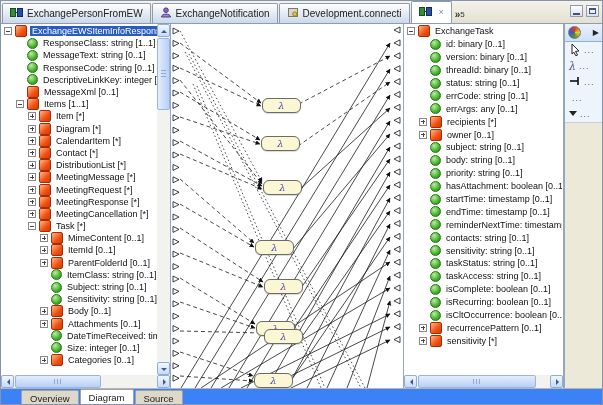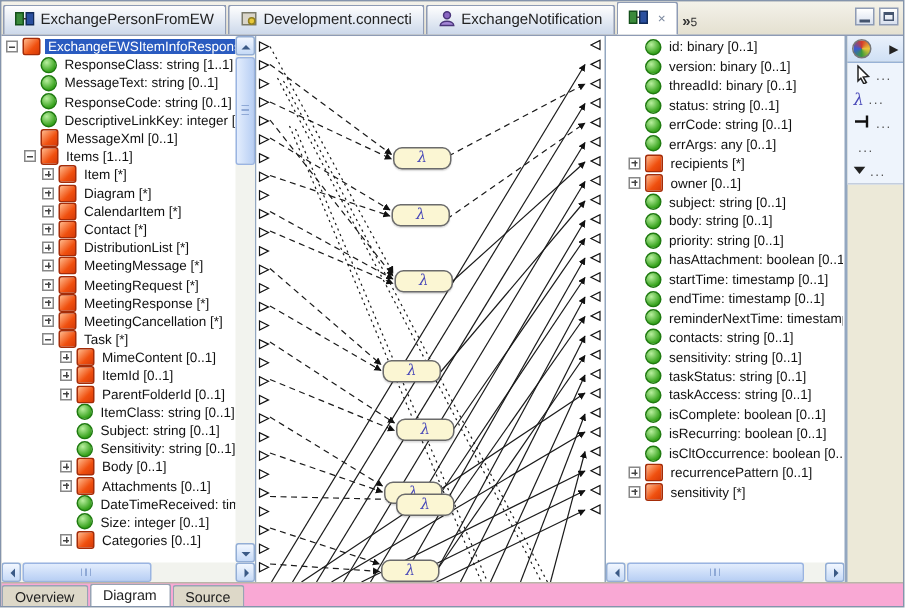--- a/index.html
+++ b/index.html
@@ -57,52 +57,52 @@
        display:flex;align-items:center;justify-content:center;font:italic 10px "DejaVu Serif",serif;color:#4848b8;box-shadow:0 1px 1px rgba(0,0,0,.15);}
   
   #palette-header{height:17px;background:linear-gradient(#eaf1fb,#cfe0f5);border-bottom:1px solid #98b2d6;display:flex;align-items:center;justify-content:space-between;padding:0 3px;}
   #pinwheel{width:11px;height:11px;border-radius:50%;border:1px solid #777;background:conic-gradient(#d43a2a,#e8c83a,#3a9a3a,#3a5ad4,#d43a2a);}
   #palette-expand{font-size:8px;color:#222;}
   #palette-tools{background:#eef4fc;border-bottom:1px solid #c4cede;}
   .ptool{height:16px;display:flex;align-items:center;gap:3px;padding-left:4px;font-size:9px;color:#555;}
   .ptool .dots{letter-spacing:1px;}
   .lam-glyph{color:#4848b8;font:italic 11px "DejaVu Serif",serif;}
   
-  #bottombar{position:absolute;left:0;right:0;top:387px;height:16px;background:#f9a8d4;border-top:1px solid #b9b5a8;display:flex;align-items:flex-end;padding-left:0;}
+  #bottombar{position:absolute;left:0;right:0;top:387px;height:16px;background:#3b82f6;border-top:1px solid #b9b5a8;display:flex;align-items:flex-end;padding-left:20px;}
   .btab{height:14px;display:inline-flex;align-items:center;padding:0 8px;margin-right:1px;font-size:9.5px;color:#222;
         background:#ddd8c8;border:1px solid #98a4b5;border-bottom:none;border-radius:2px 2px 0 0;}
   .btab.active{background:#fff;height:15px;}
 </style>
 </head>
 <body>
 
 <div id="window">
 
   <div id="tabbar">
       <div class="tab">
         <span><svg width="13" height="11">
             <rect x="0.5" y="1.5" width="5" height="8" fill="#3a8a3a" stroke="#14501a"></rect>
             <rect x="7.5" y="1.5" width="5" height="8" fill="#2a4f9f" stroke="#102a5a"></rect>
             <line x1="5.5" y1="5.5" x2="7.5" y2="5.5" stroke="#333"></line>
           </svg></span>
         <span>ExchangePersonFromEW</span>
       </div>
       <div class="tab">
         <span><svg width="12" height="11">
+            <circle cx="6" cy="3.2" r="2.3" fill="#8a66c2" stroke="#4a357a"></circle>
+            <path d="M1.5,10 C1.5,6.2 10.5,6.2 10.5,10 Z" fill="#a586d6" stroke="#4a357a"></path>
+          </svg></span>
+        <span>ExchangeNotification</span>
+      </div>
+      <div class="tab">
+        <span><svg width="12" height="11">
             <rect x="1.5" y="1.5" width="9" height="8" fill="#d9d5c9" stroke="#7a7a6a"></rect>
             <circle cx="7.8" cy="7" r="2.1" fill="#e8c83a" stroke="#93801f"></circle>
           </svg></span>
         <span>Development.connecti</span>
-      </div>
-      <div class="tab">
-        <span><svg width="12" height="11">
-            <circle cx="6" cy="3.2" r="2.3" fill="#8a66c2" stroke="#4a357a"></circle>
-            <path d="M1.5,10 C1.5,6.2 10.5,6.2 10.5,10 Z" fill="#a586d6" stroke="#4a357a"></path>
-          </svg></span>
-        <span>ExchangeNotification</span>
       </div>
       <div class="tab active">
         <span><svg width="13" height="11">
             <rect x="0.5" y="1.5" width="5" height="8" fill="#3a8a3a" stroke="#14501a"></rect>
             <rect x="7.5" y="1.5" width="5" height="8" fill="#2a4f9f" stroke="#102a5a"></rect>
             <line x1="5.5" y1="5.5" x2="7.5" y2="5.5" stroke="#333"></line>
           </svg></span>
         <span class="close">×</span>
       </div>
       <span class="tab-overflow">
@@ -417,20 +417,26 @@
         <div class="lam" style="left: 84px; top: 216px; width: 37px; height: 13px;">λ</div>
         <div class="lam" style="left: 93px; top: 255px; width: 37px; height: 13px;">λ</div>
         <div class="lam" style="left: 85px; top: 297px; width: 37px; height: 13px;">λ</div>
         <div class="lam" style="left: 93px; top: 305px; width: 37px; height: 13px;">λ</div>
         <div class="lam" style="left: 83px; top: 349px; width: 37px; height: 13px;">λ</div>
       </div>
 
     <div id="rightpanel" class="panel">
       <div class="treearea" id="rtree" style="right:1px;">
           <div class="trow" style="height: 12.9px;">
+            <span class="exp-space" style="width: 3px;"></span>
+            <span class="expander"></span>
+            <span class="nicon r"></span>
+            <span class="tlabel">ExchangeTask</span>
+          </div>
+          <div class="trow" style="height: 12.9px;">
             <span class="exp-space" style="width: 15px;"></span>
             <span class="exp-space" style="width: 11px;"></span>
             <span class="nicon g"></span>
             <span class="tlabel">id: binary [0..1]</span>
           </div>
           <div class="trow" style="height: 12.9px;">
             <span class="exp-space" style="width: 15px;"></span>
             <span class="exp-space" style="width: 11px;"></span>
             <span class="nicon g"></span>
             <span class="tlabel">version: binary [0..1]</span>

